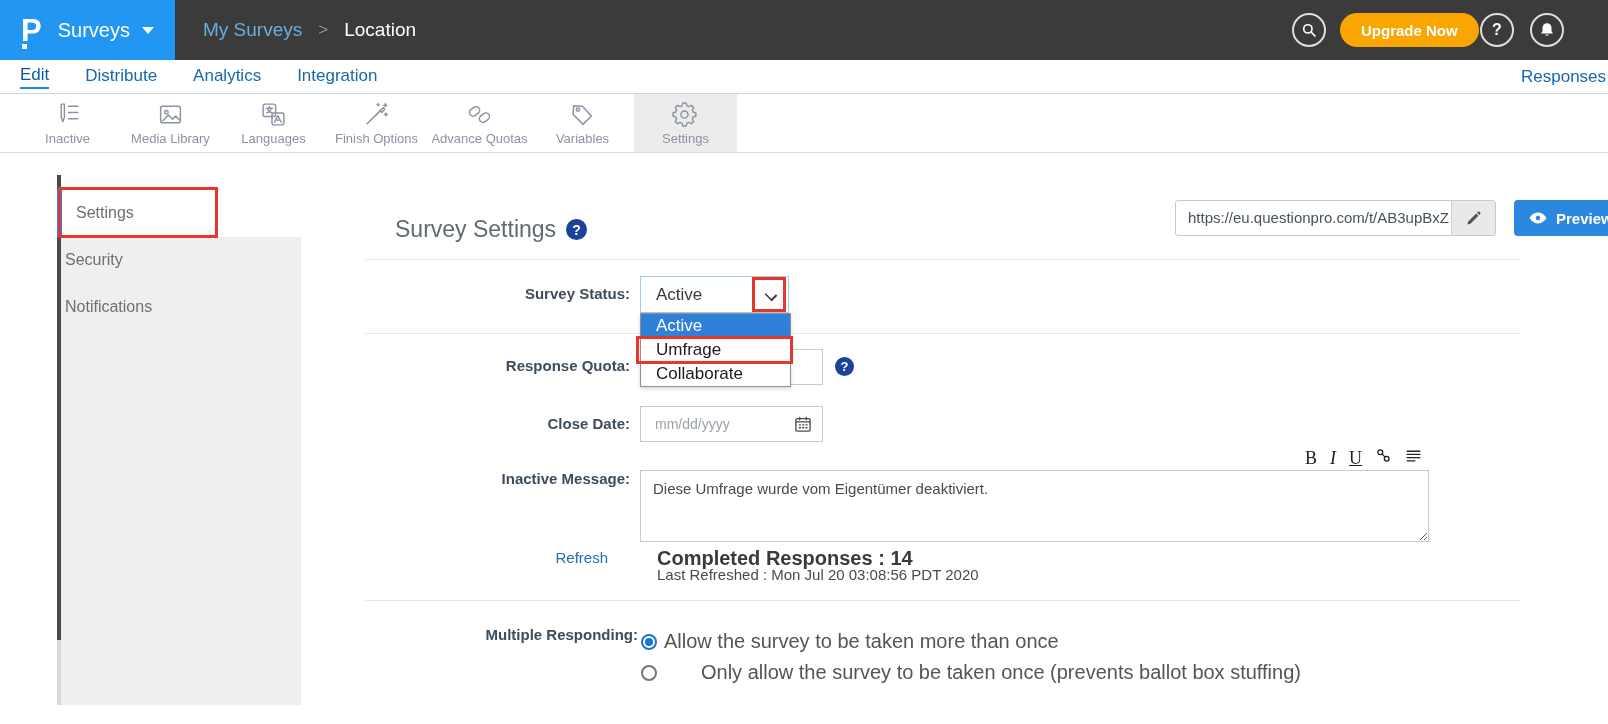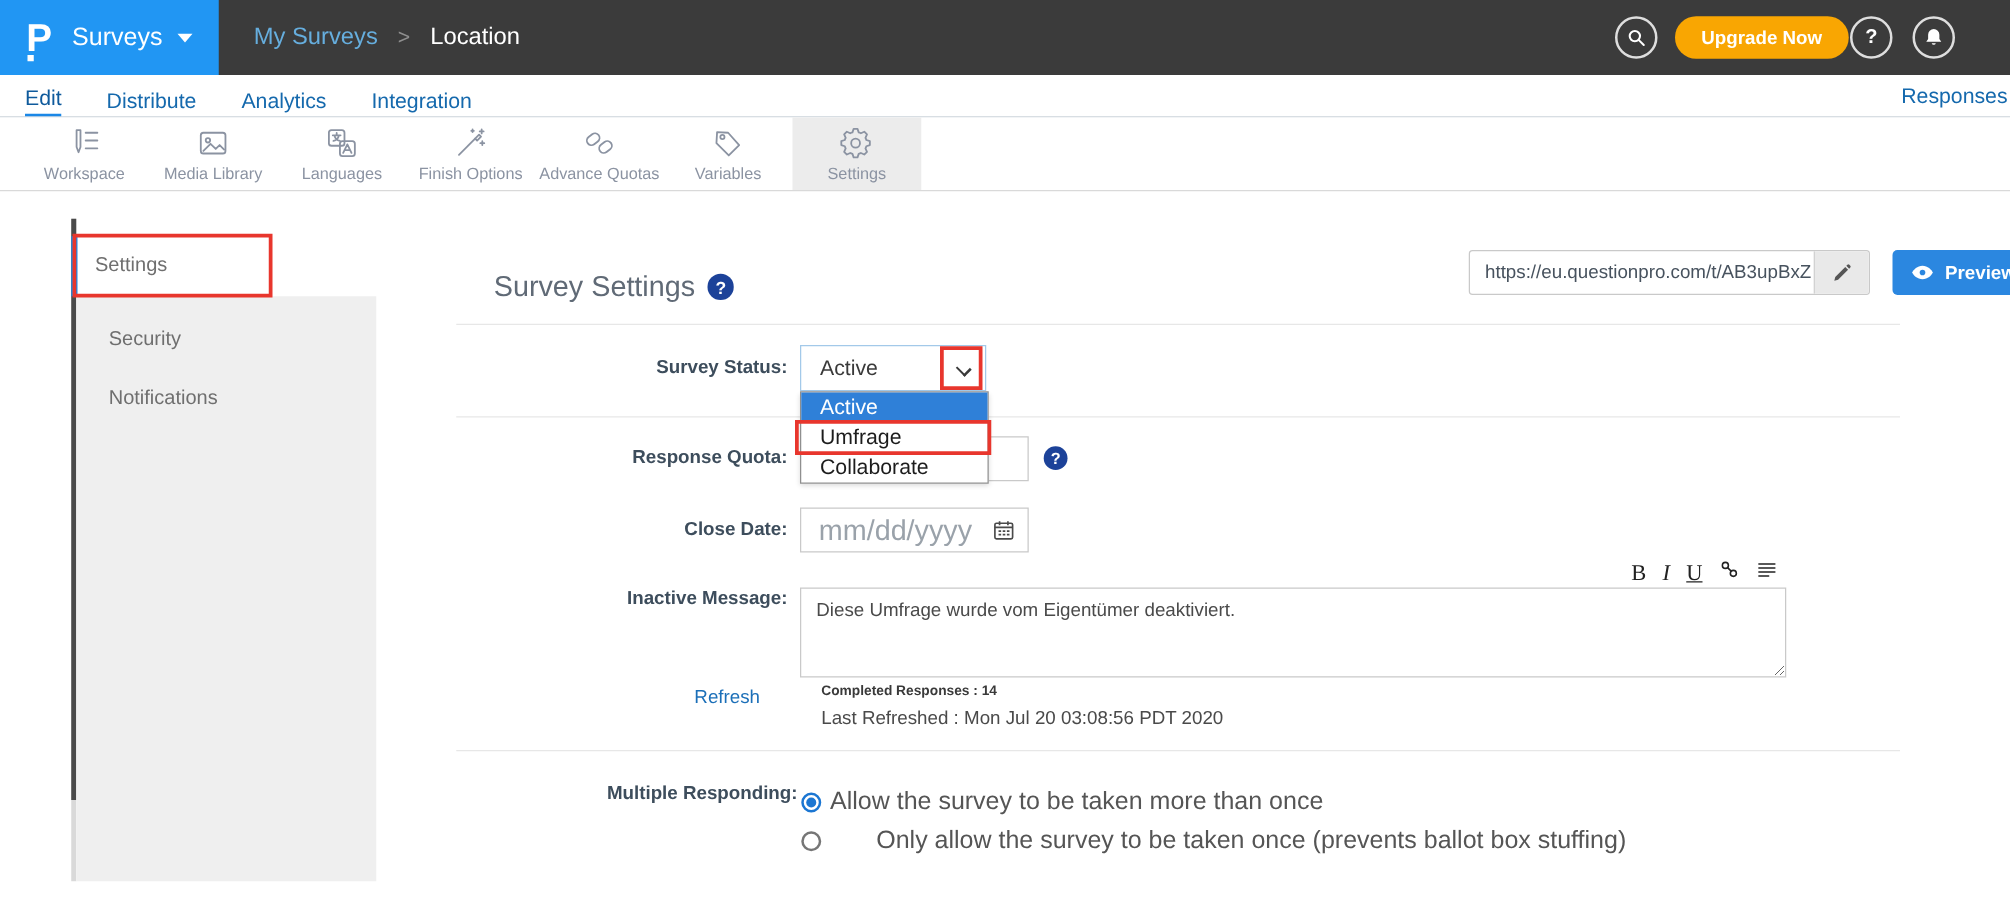--- a/index.html
+++ b/index.html
@@ -15,21 +15,21 @@
   .caret-down { margin-left:12px; width:0; height:0; border-left:6px solid transparent; border-right:6px solid transparent; border-top:7px solid #fff; }
   .breadcrumb { position:absolute; left:203px; top:0; height:60px; display:flex; align-items:center; font-size:19px; }
   .bc-parent { color:#66aede; }
   .bc-sep { color:#8f8f8f; margin:0 16px; font-size:17px; }
   .bc-current { color:#fff; }
   .top-circle { position:absolute; top:13px; width:34px; height:34px; border:2px solid #dedede; border-radius:50%; display:flex; align-items:center; justify-content:center; color:#fff; font-weight:bold; font-size:16px; cursor:pointer; }
   .upgrade-btn { position:absolute; left:1340px; top:13px; height:34px; padding:0 21px; background:#f9a602; border:none; border-radius:17px; color:#fff; font-weight:bold; font-size:15px; font-family:"Liberation Sans",sans-serif; cursor:pointer; }
 
   
   .tabrow { position:absolute; left:0; top:60px; width:1608px; height:34px; background:#fff; border-bottom:1px solid #ccd4da; }
-  .tabs { position:absolute; left:20px; top:0; display:flex; gap:36px; height:100%; align-items:flex-end; }
+  .tabs { position:absolute; left:20px; top:0; display:flex; gap:36px; height:100%; align-items:center; }
   .tab { color:#1569ad; font-size:17px; padding-bottom:2px; cursor:pointer; }
   .tab.active { color:#0f5a9c; border-bottom:2px solid #1b87e6; font-weight:bold; font-weight:normal; }
   .tab-right { position:absolute; left:1521px; top:7px; color:#1569ad; font-size:17px; white-space:nowrap; cursor:pointer; }
 
   
   .toolbar { position:absolute; left:0; top:94px; width:1608px; height:59px; background:#fff; border-bottom:1px solid #d9d9d9; }
   .tool-items { position:absolute; left:16px; top:0; height:58px; display:flex; }
   .tool-item { width:103px; height:58px; display:flex; flex-direction:column; align-items:center; justify-content:center; cursor:pointer; }
   .tool-item.active { background:#ececec; }
   .tool-item svg { width:27px; height:27px; stroke:#8b93a2; fill:none; stroke-width:1.4; stroke-linecap:round; stroke-linejoin:round; }
@@ -38,54 +38,54 @@
   .url-text { position:absolute; left:0; top:0; width:276px; height:34px; line-height:34px; padding-left:12px; font-size:15px; color:#47525e; white-space:nowrap; overflow:hidden; }
   .url-edit { position:absolute; right:0; top:0; width:44px; height:34px; background:#e9e9e9; border-left:1px solid #d2d2d2; display:flex; align-items:center; justify-content:center; cursor:pointer; }
   .preview-btn { position:absolute; left:1514px; top:106px; width:118px; height:36px; background:#2b87e0; border:none; border-radius:4px; color:#fff; font-size:15px; font-weight:bold; font-family:"Liberation Sans",sans-serif; display:flex; align-items:center; justify-content:flex-start; padding-left:14px; gap:8px; cursor:pointer; }
 
   
   .sidebar-rail { position:absolute; left:57px; top:175px; width:4px; height:530px; background:#d9d9d9; }
   .sidebar-thumb { position:absolute; left:0; top:0; width:4px; height:465px; background:#4a4a4a; }
   .sidebar-active-ind { position:absolute; left:57px; top:189px; width:5px; height:48px; background:#1e88e5; z-index:3; }
   .sidebar-item-active { position:absolute; left:62px; top:189px; width:156px; height:48px; background:#fff; display:flex; align-items:center; padding-left:14px; font-size:16px; color:#6f6f6f; z-index:2; cursor:pointer; }
   .sidebar-panel { position:absolute; left:61px; top:237px; width:240px; height:468px; background:#efefef; }
-  .sidebar-item { position:absolute; left:26px; font-size:16px; color:#6f6f6f; cursor:pointer;margin-top:12px; }
+  .sidebar-item { position:absolute; left:4px; font-size:16px; color:#6f6f6f; cursor:pointer; }
 
   
   .heading-wrap { position:absolute; left:395px; top:216px; display:flex; align-items:center; gap:10px; }
   .page-title { font-size:23px; color:#606a76; }
   .help-badge { width:21px; height:21px; border-radius:50%; background:#1c4299; color:#fff; font-size:14px; font-weight:bold; display:flex; align-items:center; justify-content:center; cursor:pointer; }
   .divider { position:absolute; left:365px; width:1155px; height:1px; background:#e7e7e7; }
   .form-label { position:absolute; left:380px; width:250px; text-align:right; font-size:15px; font-weight:bold; color:#3d4d5c; }
 
   .select-box { position:absolute; left:640px; top:276px; width:149px; height:37px; border:1px solid #a3c9e9; background:#fff; cursor:pointer; }
   .select-value { position:absolute; left:15px; top:0; line-height:35px; font-size:17px; color:#3a3a3a; }
   .select-chevron { position:absolute; right:12px; top:13px; width:10px; height:10px; border-right:2px solid #3a3a3a; border-bottom:2px solid #3a3a3a; transform:rotate(45deg) scale(1,0.8); }
 
   .dropdown { position:absolute; left:640px; top:313px; width:151px; background:#fff; border:1px solid #8f8f8f; z-index:30; box-shadow:0 2px 4px rgba(0,0,0,.15); }
   .dd-item { height:24px; line-height:24px; padding-left:15px; font-size:17px; color:#1c1c1c; cursor:pointer; }
   .dd-item.hl { background:#2f80d8; color:#fff; }
 
   .text-input { position:absolute; border:1px solid #c9c9c9; background:#fff; font-family:"Liberation Sans",sans-serif; }
   .quota-input { left:640px; top:349px; width:183px; height:36px; z-index:5; }
-  .date-input { left:640px; top:406px; width:183px; height:36px; font-size:23px; color:#4a4a4a; padding:0 0 0 14px; }
+  .date-input { left:640px; top:406px; width:183px; height:36px; font-size:14px; color:#4a4a4a; padding:0 0 0 14px; }
   .date-input::placeholder { color:#9aa2aa; }
   .cal-icon { position:absolute; left:793px; top:414px; width:20px; height:20px; }
   .quota-help { position:absolute; left:835px; top:357px; width:19px; height:19px; border-radius:50%; background:#1c4299; color:#fff; font-size:13px; font-weight:bold; display:flex; align-items:center; justify-content:center; cursor:pointer; }
 
   .fmt-toolbar { position:absolute; left:1240px; top:447px; width:182px; display:flex; justify-content:flex-end; align-items:center; gap:13px; font-family:"Liberation Serif",serif; font-size:18px; color:#222; }
   .fmt-btn { cursor:pointer; }
   .fmt-i { font-style:italic; }
   .fmt-u { text-decoration:underline; }
   .fmt-toolbar svg { width:17px; height:17px; stroke:#222; fill:none; stroke-width:1.8; stroke-linecap:round; }
 
   .msg-area { position:absolute; left:640px; top:470px; width:789px; height:72px; border:1px solid #c9c9c9; font-family:"Liberation Sans",sans-serif; font-size:15px; color:#4a4a4a; padding:9px 12px; resize:both; }
 
   .refresh-link { position:absolute; left:380px; top:549px; width:228px; text-align:right; font-size:15px; color:#1b6fb8; cursor:pointer; }
-  .resp-completed { position:absolute; left:657px; top:547px; font-size:11px; font-weight:bold; color:#3a3a3a; }
+  .resp-completed { position:absolute; left:657px; top:547px; font-size:20px; font-weight:bold; color:#3a3a3a; }
   .resp-refreshed { position:absolute; left:657px; top:566px; font-size:15px; color:#4a4a4a; }
 
   .radio-row { position:absolute; display:flex; align-items:center; gap:7px; }
   .radio { width:16px; height:16px; border-radius:50%; background:#fff; position:relative; cursor:pointer; flex:0 0 auto; }
   .radio.sel { border:2px solid #1b76d2; }
   .radio.sel::after { content:""; position:absolute; left:2px; top:2px; width:8px; height:8px; border-radius:50%; background:#1b76d2; }
   .radio.unsel { border:2px solid #767676; }
   .radio-label { font-size:20px; color:#555; white-space:nowrap; }
 
   
@@ -135,21 +135,21 @@
     <span class="tab-right">Responses</span>
   </div>
 
   <div class="toolbar">
     <div class="tool-items">
       <div class="tool-item">
         <svg viewBox="0 0 26 26">
             <path d="M7 3h3v13l-1.5 4L7 16z"></path>
             <path d="M14 5h9M14 11h9M14 17h9"></path>
           </svg>
-        <span class="tool-label">Workspace</span>
+        <span class="tool-label">Inactive</span>
       </div>
       <div class="tool-item">
         <svg viewBox="0 0 26 26">
             <rect x="3.5" y="5" width="19" height="16" rx="2"></rect>
             <circle cx="9" cy="10.8" r="1.7"></circle>
             <path d="M5.5 19l5.5-5.5 4 4 3-3 3.5 3.5"></path>
           </svg>
         <span class="tool-label">Media Library</span>
       </div>
       <div class="tool-item">

